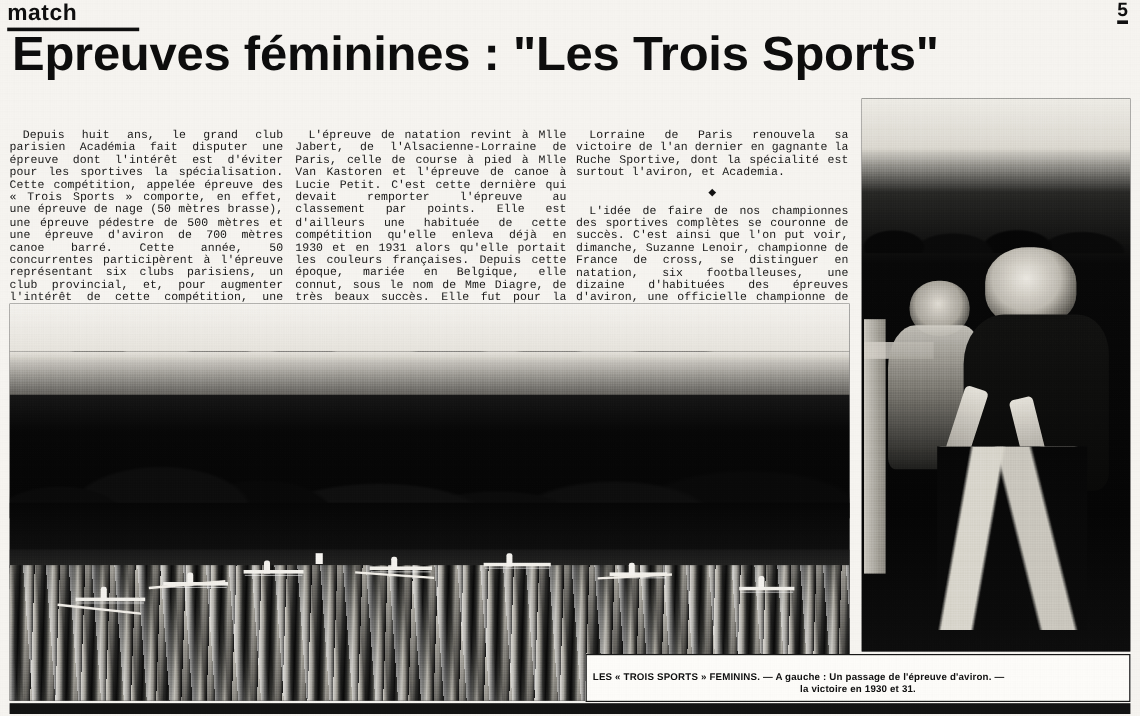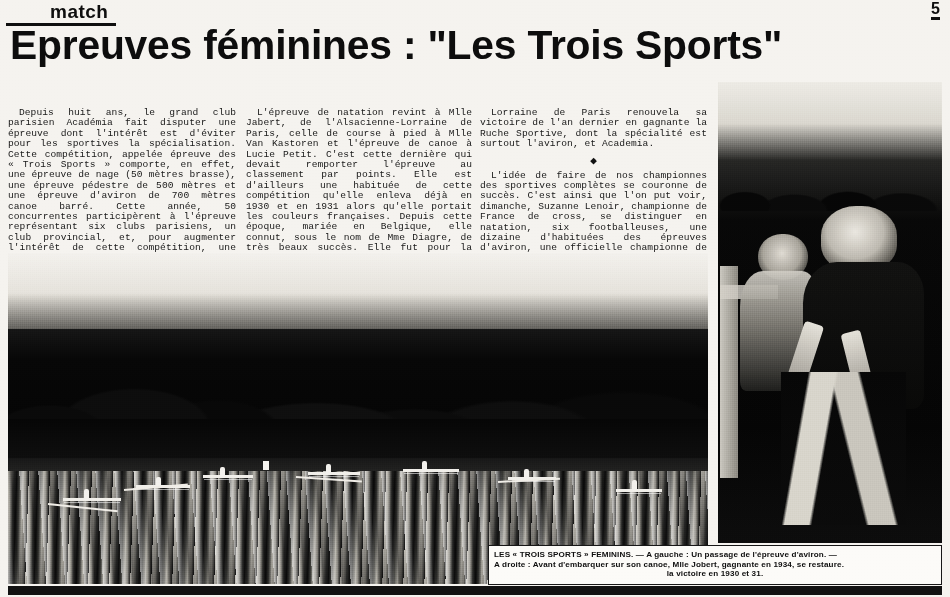--- a/index.html
+++ b/index.html
@@ -37,21 +37,20 @@
     top: 2px;
     width: 110px;
   }
   #masthead .word {
     font-family: "Liberation Sans", sans-serif;
     font-weight: bold;
     font-size: 19px;
     letter-spacing: .5px;
     color: #121212;
     line-height: 20px;
-    margin-left: 44px;
   }
   #masthead .rule {
     height: 3px;
     background: #121212;
     margin-top: 1px;
   }
   #pagenum {
     position: absolute;
     right: 10px;
     top: 1px;
@@ -302,21 +301,21 @@
   
   #caption {
     position: absolute;
     left: 488px;
     top: 545px;
     width: 454px;
     height: 40px;
     background: #fbfaf7;
     border: 1px solid #1a1a1a;
     box-sizing: border-box;
-    padding: 4px 5px 0 5px;
+    padding: 14px 5px 0 5px;
     font-family: "Liberation Sans", sans-serif;
     font-weight: bold;
     font-size: 8.1px;
     line-height: 9.6px;
     color: #121212;
     text-align: center;
     z-index: 20;
     letter-spacing: .15px;
   }
   #caption .line { display: block; text-align: center; }
@@ -415,19 +414,18 @@
     <div class="figureA"></div>
     <div class="figureA-body"></div>
     <div class="arm" style="left:34%; top:52%; width:9%; height:15%; transform:rotate(18deg);"></div>
     <div class="arm" style="left:58%; top:54%; width:9%; height:14%; transform:rotate(-14deg);"></div>
     <div class="legs"></div>
     <div class="halftone"></div>
   </div>
 
   <div id="caption">
     <span class="line l1">LES « TROIS SPORTS » FEMININS. — A gauche : Un passage de l'épreuve d'aviron. —</span>
-    <span class="line l2">A droite : Avant d'embarquer sur son canoe, Mlle Jobert, gagnante en 1934, se restaure.</span>
     <span class="line l4">la victoire en 1930 et 31.</span>
   </div>
 
   <div id="bottomrule"></div>
   <div id="grain"></div>
 </div>
 
 </body></html>

